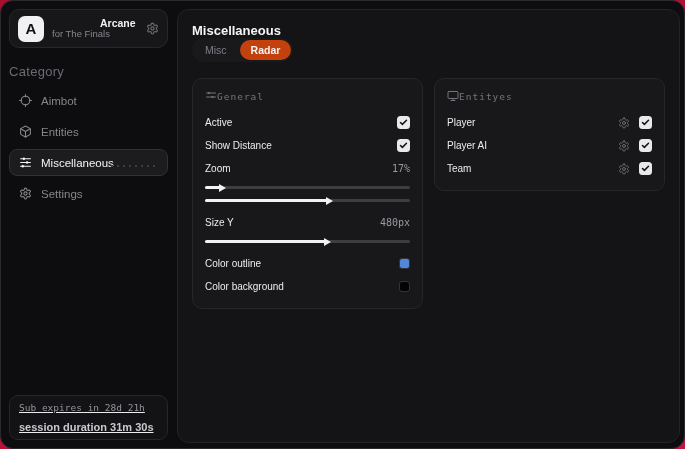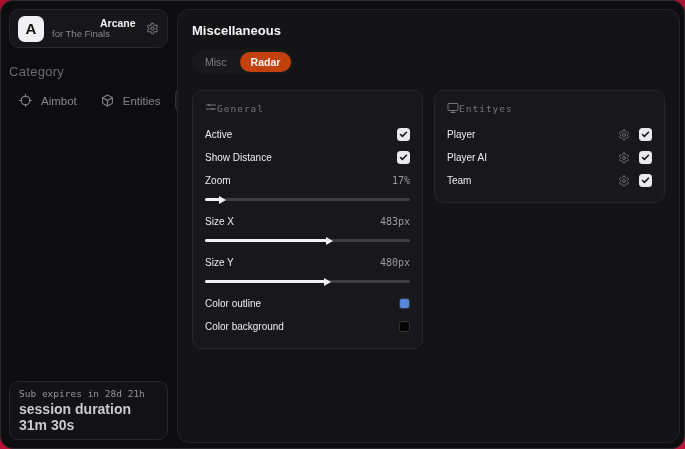--- a/index.html
+++ b/index.html
@@ -28,53 +28,53 @@
   .logo {
     width:26px; height:26px; border-radius:7px; background:#f1f1f3;
     color:#121214; font-weight:bold; font-size:15px;
     display:flex; align-items:center; justify-content:center; flex:0 0 auto;
   }
   .profile-meta { flex:1; line-height:1.15; }
   .profile-name { font-size:10.5px; font-weight:bold; color:#f2f2f4;margin-left:48px; }
   .profile-sub  { font-size:9.5px; color:#86868c; }
   .profile-gear { color:#6e6e74; display:flex; }
   .category-label { font-size:13px; color:#6b6b72; margin:16px 0 8px 0; letter-spacing:.3px; }
-  .nav { display:flex; flex-direction:row; gap:4px; }
+  .nav { display:flex; flex-direction:column; gap:4px; }
   .nav-item {
     display:flex; align-items:center; gap:9px;
     height:27px; padding:0 9px; border-radius:8px;
     color:#85858b; font-size:11.5px; border:1px solid transparent;
     position:relative; cursor:pointer;
   }
   .nav-item.active {
     background:#1c1c1f; border-color:#303035; color:#f4f4f6;
   }
   .nav-item .nicon { display:flex; color:inherit; }
   .nav-dots {
     position:absolute; right:10px; bottom:4px; width:48px; height:8px;
     background-image:radial-gradient(#3c3c42 1px, transparent 1.2px);
     background-size:6px 6px;
   }
   .sidebar-spacer { flex:1; }
   .sub-card {
     background:#131316; border:1px solid #27272b; border-radius:9px;
-    padding:6px 9px; flex:0 0 auto;
+    padding:6px 9px; flex:0 0 auto;text-decoration:underline;
   }
   .sub-line1 { font-family:"DejaVu Sans Mono", monospace; font-size:9.5px; color:#94949b; }
-  .sub-line2 { font-size:14px; color:#c9c9cf; font-weight:bold; margin-top:2px; }
+  .sub-line2 { font-size:11px; color:#c9c9cf; font-weight:bold; margin-top:8px; }
   
   .main {
     position:absolute; left:176px; top:8px; width:503px; height:434px;
     background:#141417; border:1px solid #242428; border-radius:12px;
     padding:13px 14px;
   }
   .page-title { font-size:13px; font-weight:bold; color:#f4f4f6; }
   .tabs {
     display:inline-flex; align-items:center; gap:2px;
-    background:#19191c; border-radius:15px; padding:2px; margin-top:12px;
+    background:#19191c; border-radius:15px; padding:2px; 
   }
   .tab { font-size:10.5px; color:#7f7f86; padding:4px 11px; border-radius:13px; cursor:pointer; }
   .tab.active { background:#c2410c; color:#f4f4f6; font-weight:bold; }
   .panels { display:flex; align-items:flex-start; gap:11px; margin-top:16px; }
   .panel {
     background:#18181b; border:1px solid #27272b; border-radius:10px;
     padding:11px 12px; width:238px;
   }
   .panel-head { display:flex; align-items:center; color:#74747b; margin-bottom:10px; }
   .panel-head .picon { display:flex; }
@@ -223,24 +223,20 @@
         <div class="row">
           <span class="row-label">Zoom</span>
           <span class="row-value">17%</span>
         </div>
         <div class="slider">
           <div class="slider-fill" style="width: 8%;">
               <span class="slider-thumb"></span>
             </div>
         </div>
 
-        <div class="row">
-          <span class="row-label">Size X</span>
-          <span class="row-value">483px</span>
-        </div>
         <div class="slider">
           <div class="slider-fill" style="width: 60%;">
               <span class="slider-thumb"></span>
             </div>
         </div>
 
         <div class="row">
           <span class="row-label">Size Y</span>
           <span class="row-value">480px</span>
         </div>

